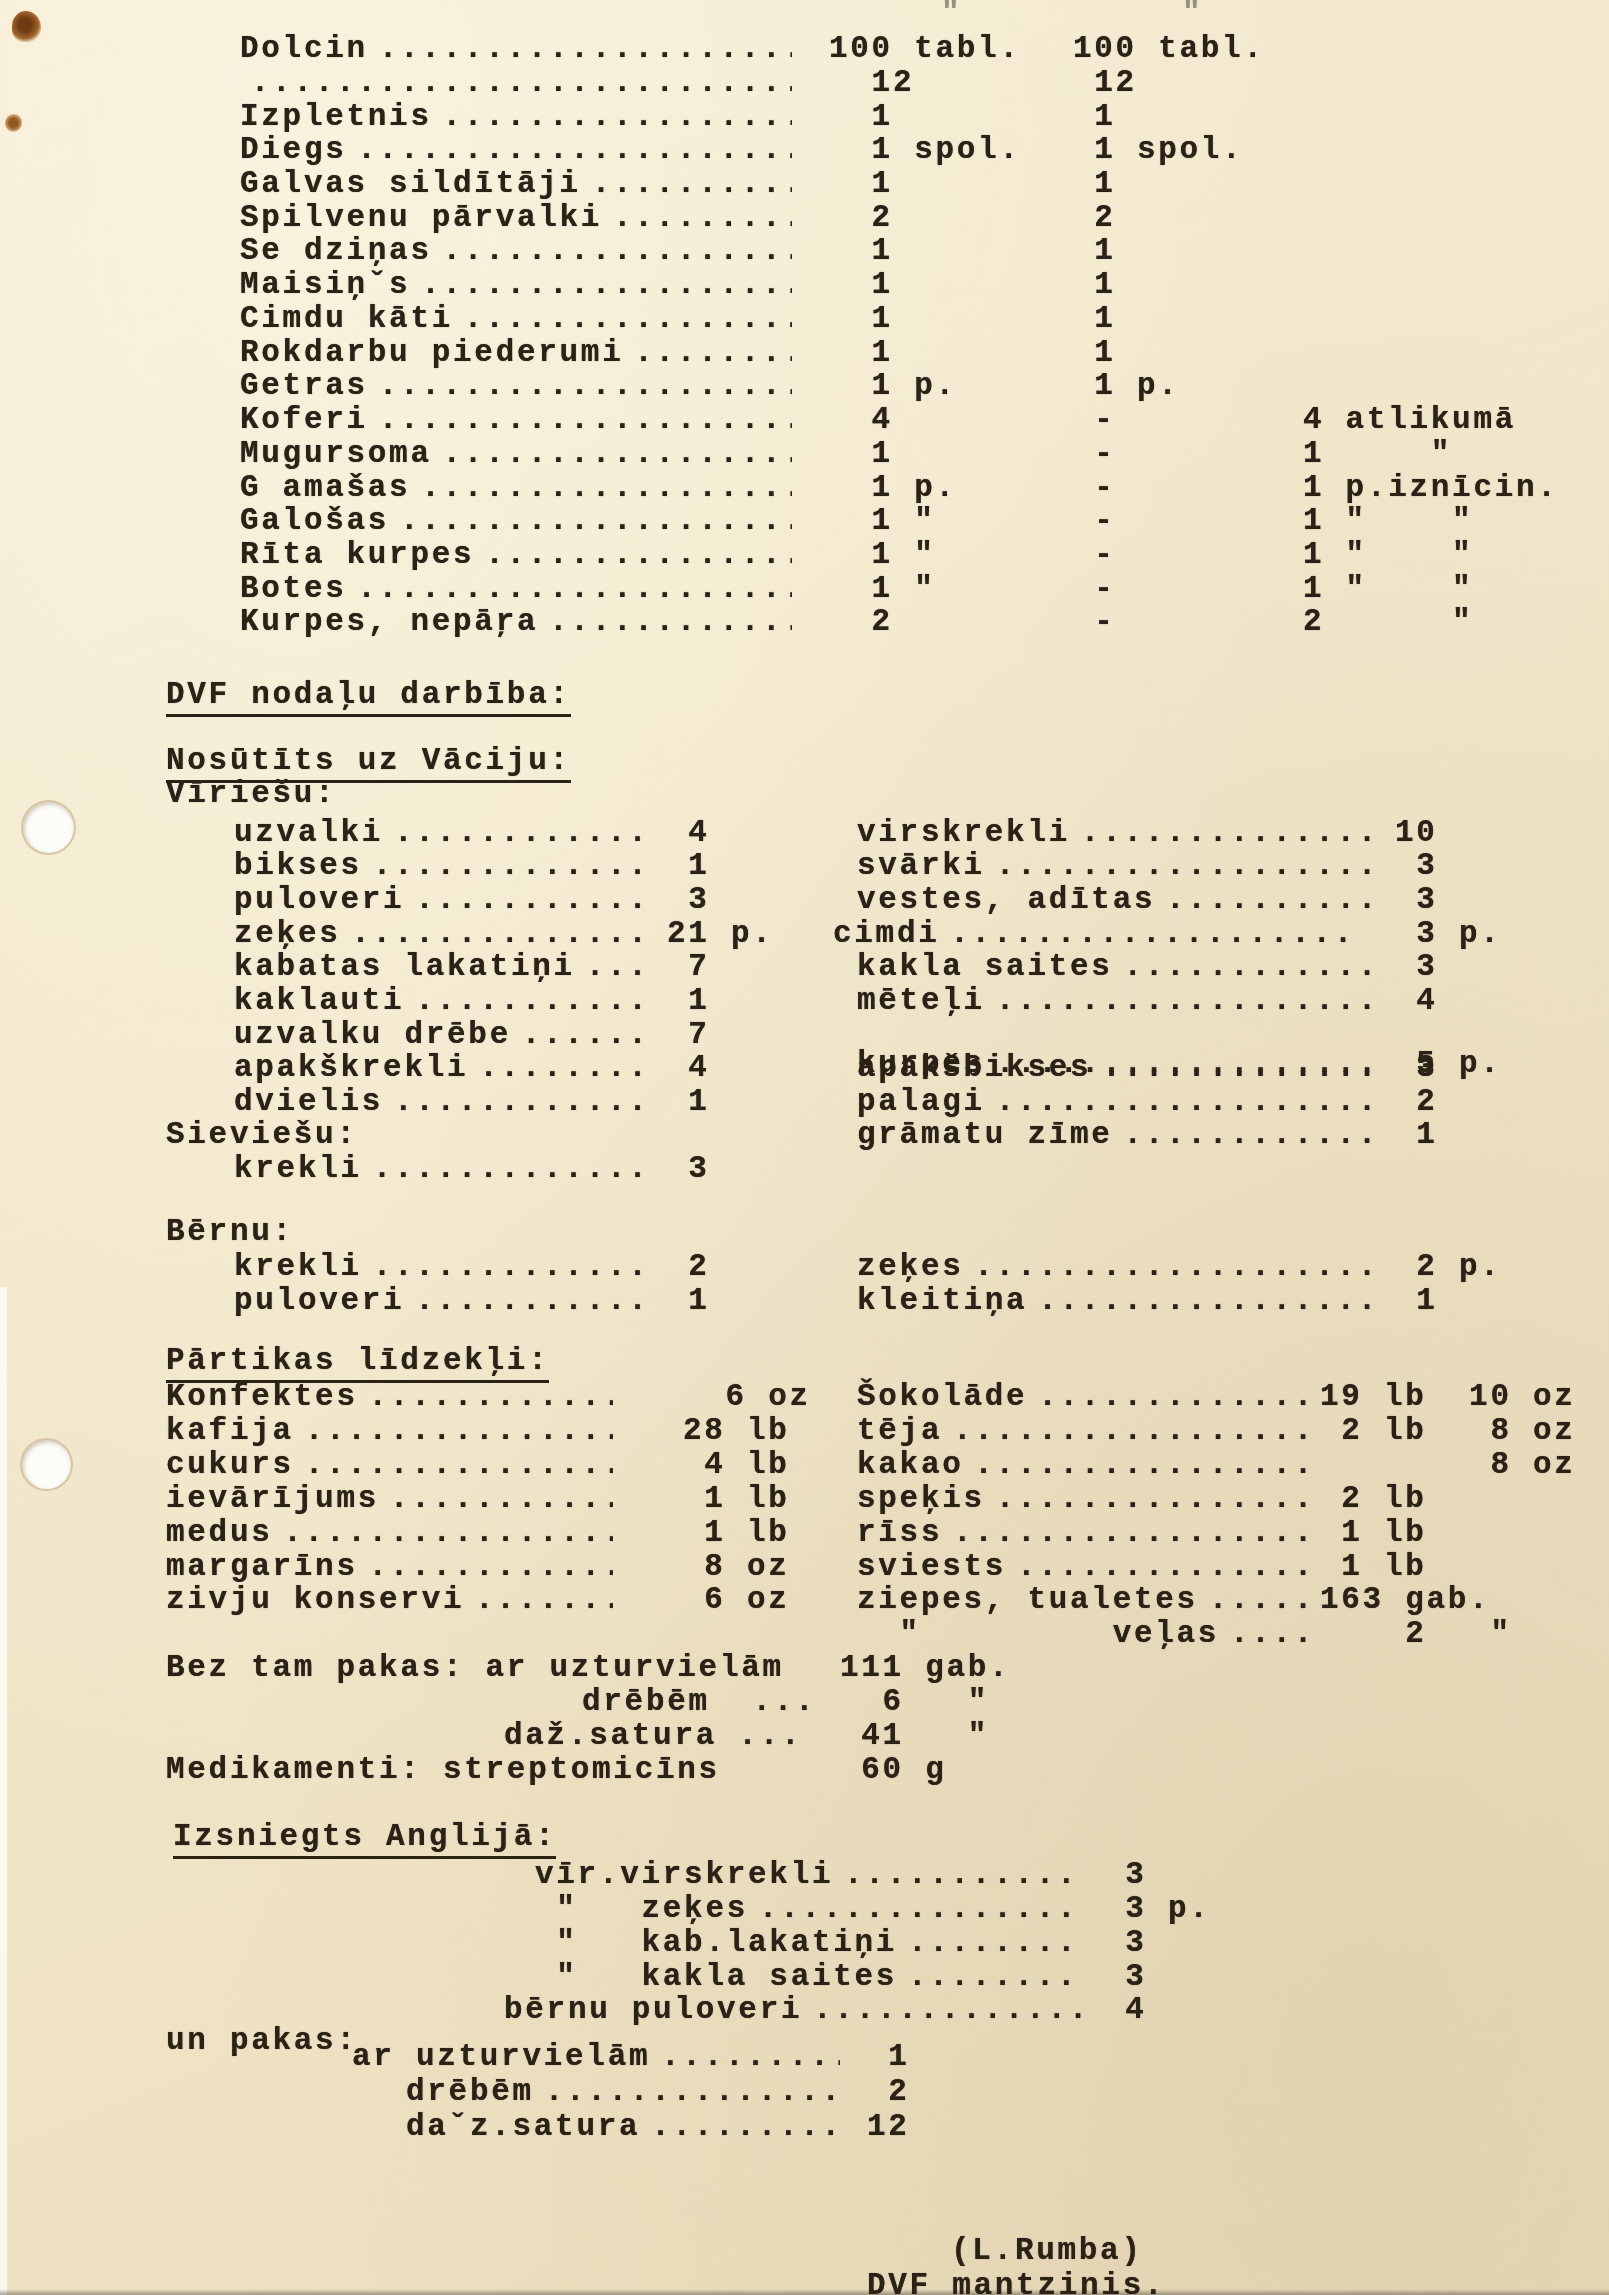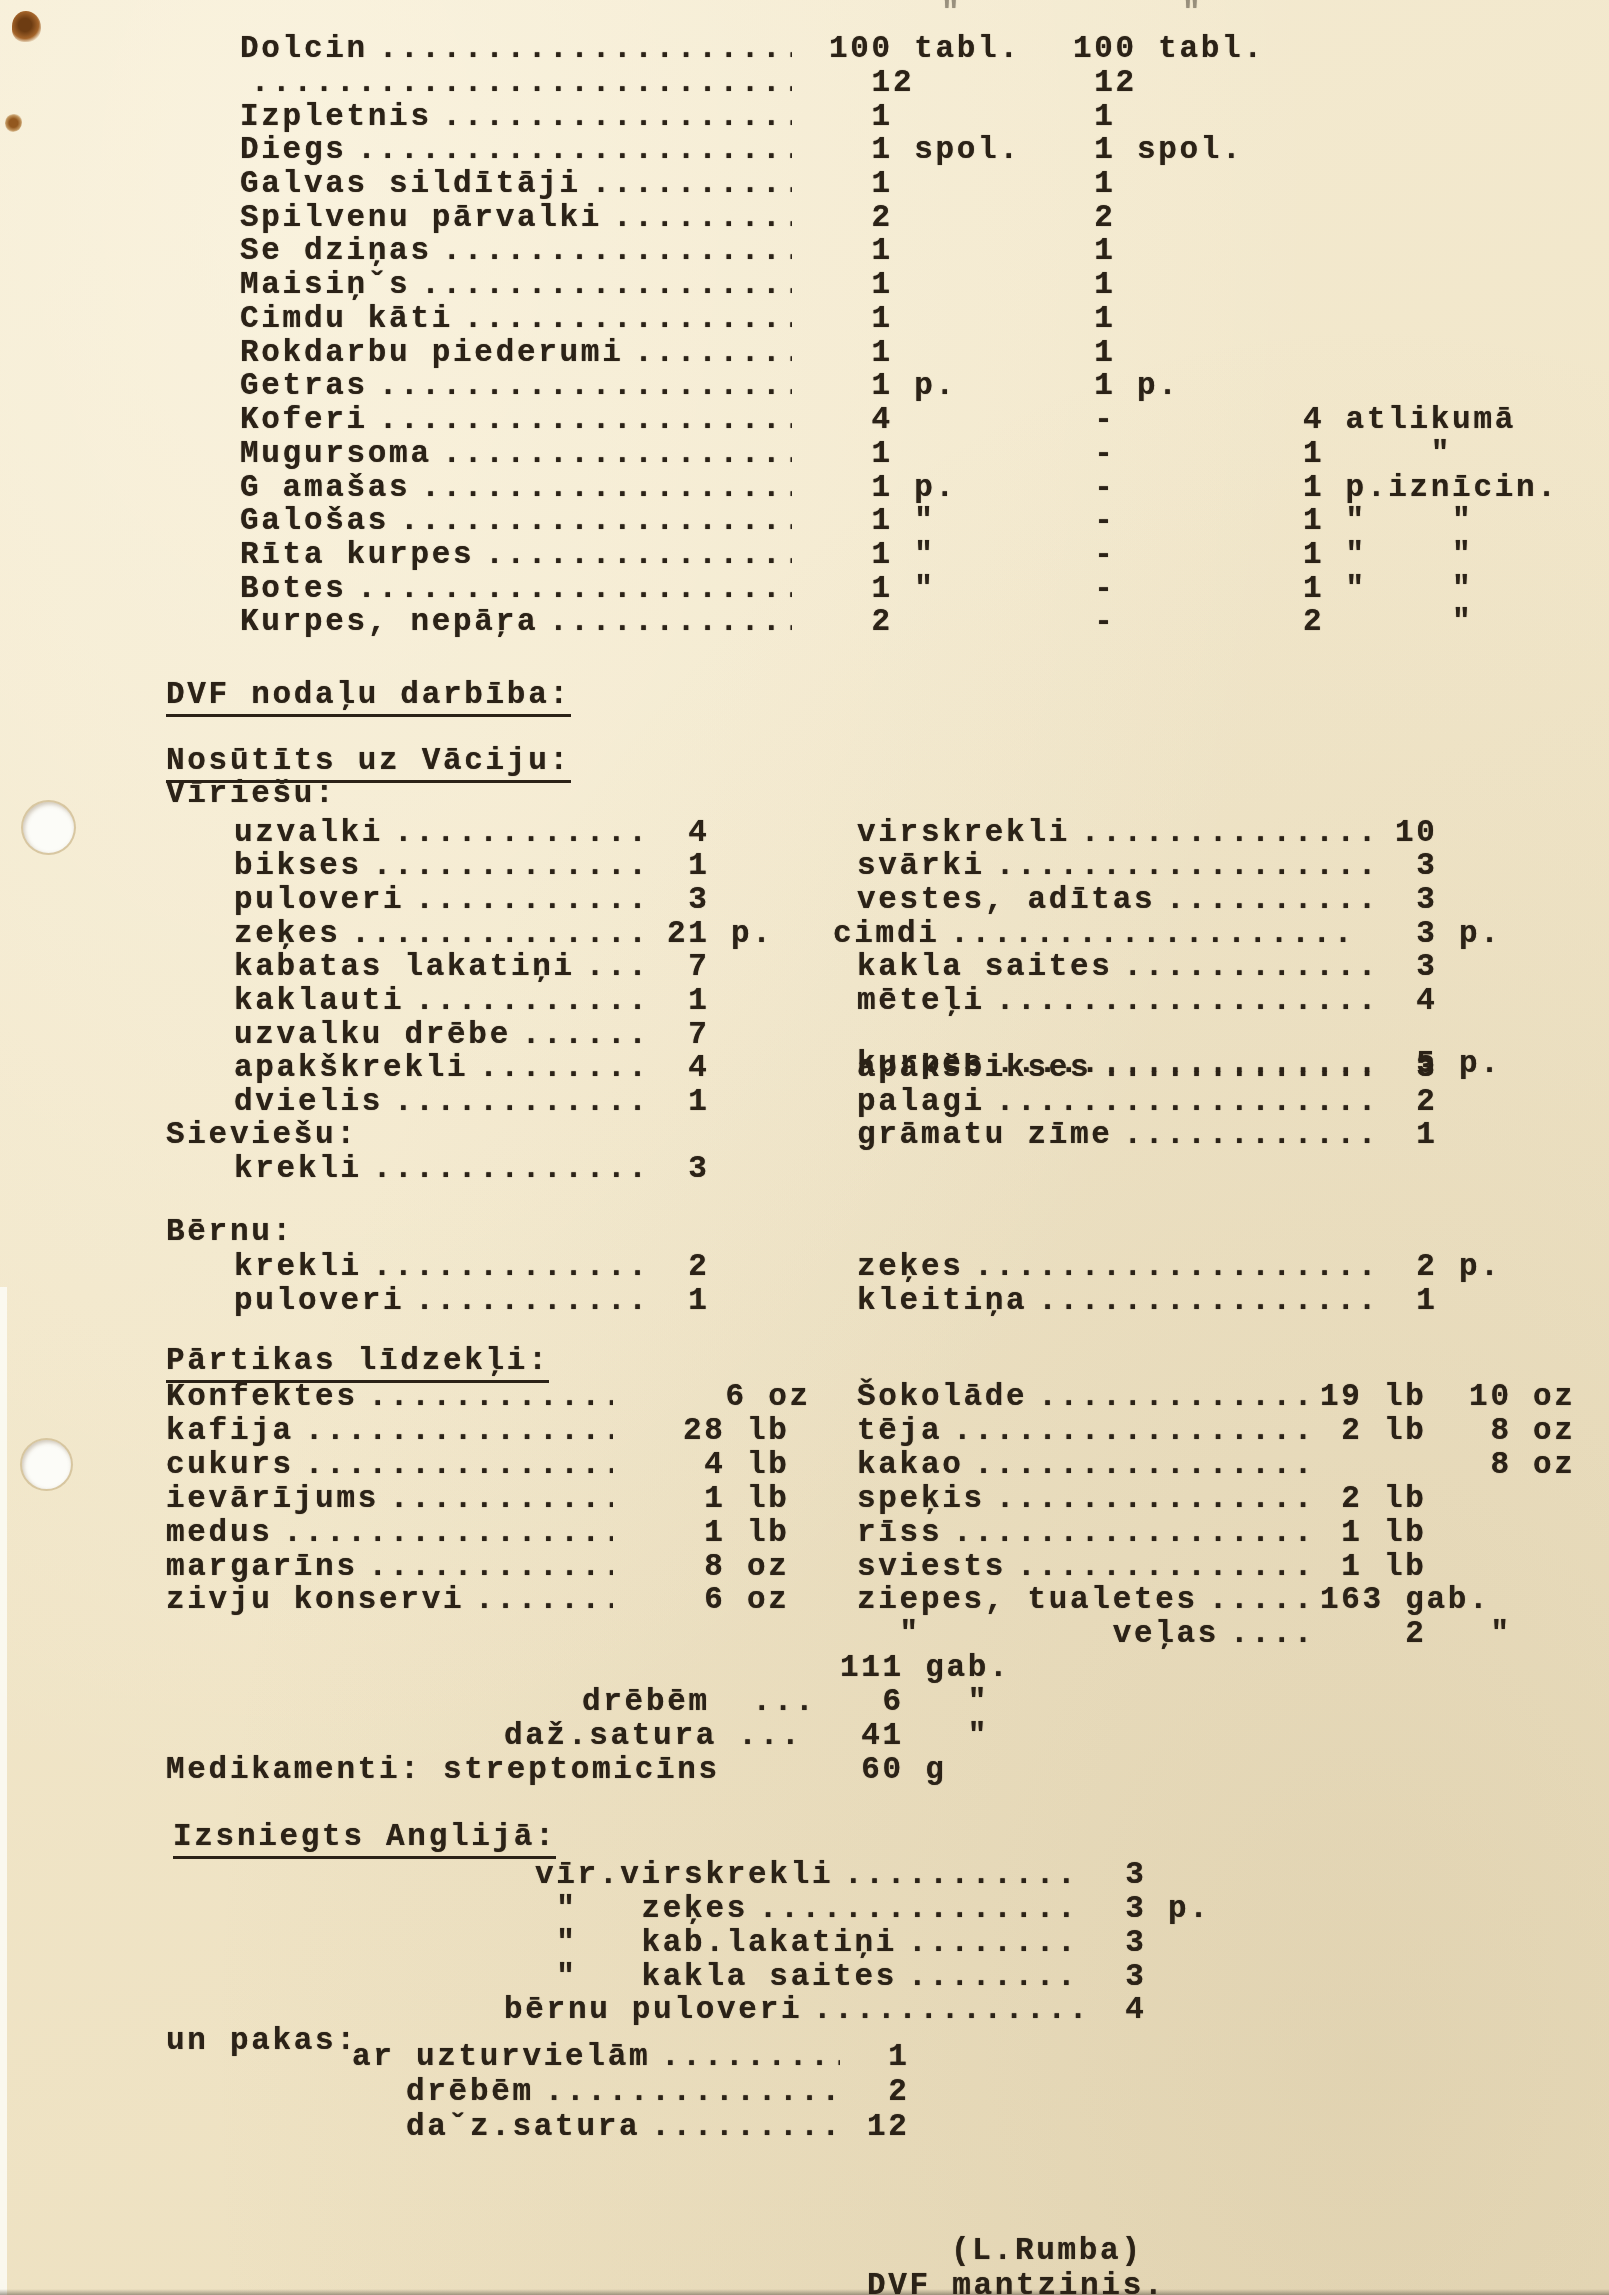--- a/index.html
+++ b/index.html
@@ -479,20 +479,23 @@
         <span class="val" style="left: 1320px;">163 gab.</span>
       </div>
       <div class="line" style="top: 1616px;">
         <div class="lw" style="left: 857px; width: 454px;">
           <span class="lbl">  "         veļas</span>
           <span class="dots">......................................................................</span>
         </div>
         <span class="val" style="left: 1320px;">    2   "</span>
       </div>
       <div class="line" style="top: 1650px;">
+        <div class="lw" style="left: 166px;">
+          <span class="lbl">Bez tam pakas: ar uzturvielām</span>
+        </div>
         <span class="val" style="left: 840px;">111 gab.</span>
       </div>
       <div class="line" style="top: 1684px;">
         <div class="lw" style="left: 582px; align-items: center;">
           <span class="lbl">drēbēm  ...</span>
         </div>
         <span class="val" style="left: 840px;">  6   "</span>
       </div>
       <div class="line" style="top: 1718px;">
         <div class="lw" style="left: 504px;">

